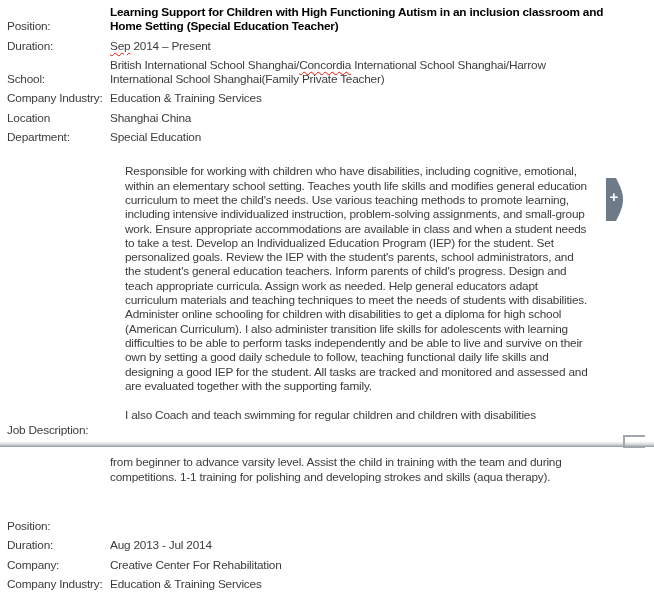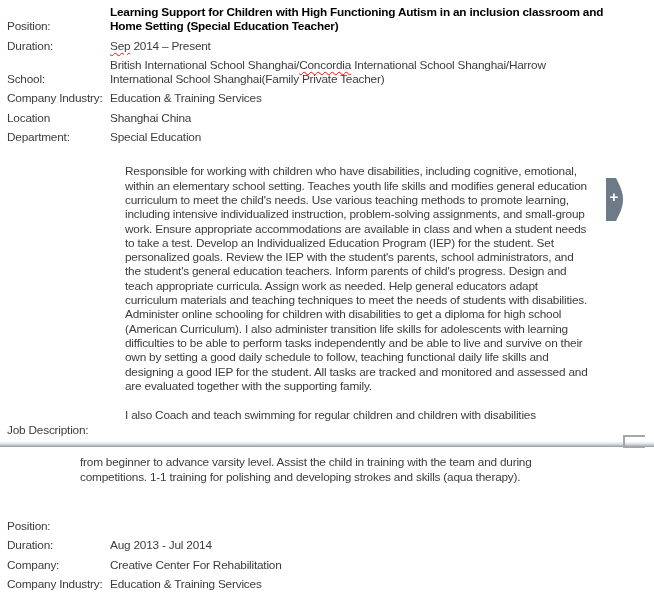--- a/index.html
+++ b/index.html
@@ -32,21 +32,21 @@
     height:5px;margin-top:3px;width:654px;
     background:linear-gradient(180deg,#f5f6f7 0%,#d8dbde 45%,#9fa5ac 90%,#b6babf 100%);
   }
   .break-icon{
     position:absolute;right:9px;top:-7px;
     width:22px;height:13px;box-sizing:border-box;
     border-top:2px solid #a2a7ad;
     border-bottom:2px solid #a2a7ad;
     border-left:2px solid #a2a7ad;
   }
-  .continuation{margin:8px 0 0 80px;width:497px;}
+  .continuation{margin:8px 0 0 110px;width:497px;}
   .section2{margin-top:30px;}
   
   .expand-tab{
     position:absolute;left:606px;top:178px;width:18px;height:43px;
     cursor:pointer;
   }
   .expand-tab svg{display:block;}
   .expand-tab .plus{
     position:absolute;left:2px;top:11px;width:12px;
     color:#ffffff;font-weight:bold;font-size:15px;line-height:15px;

